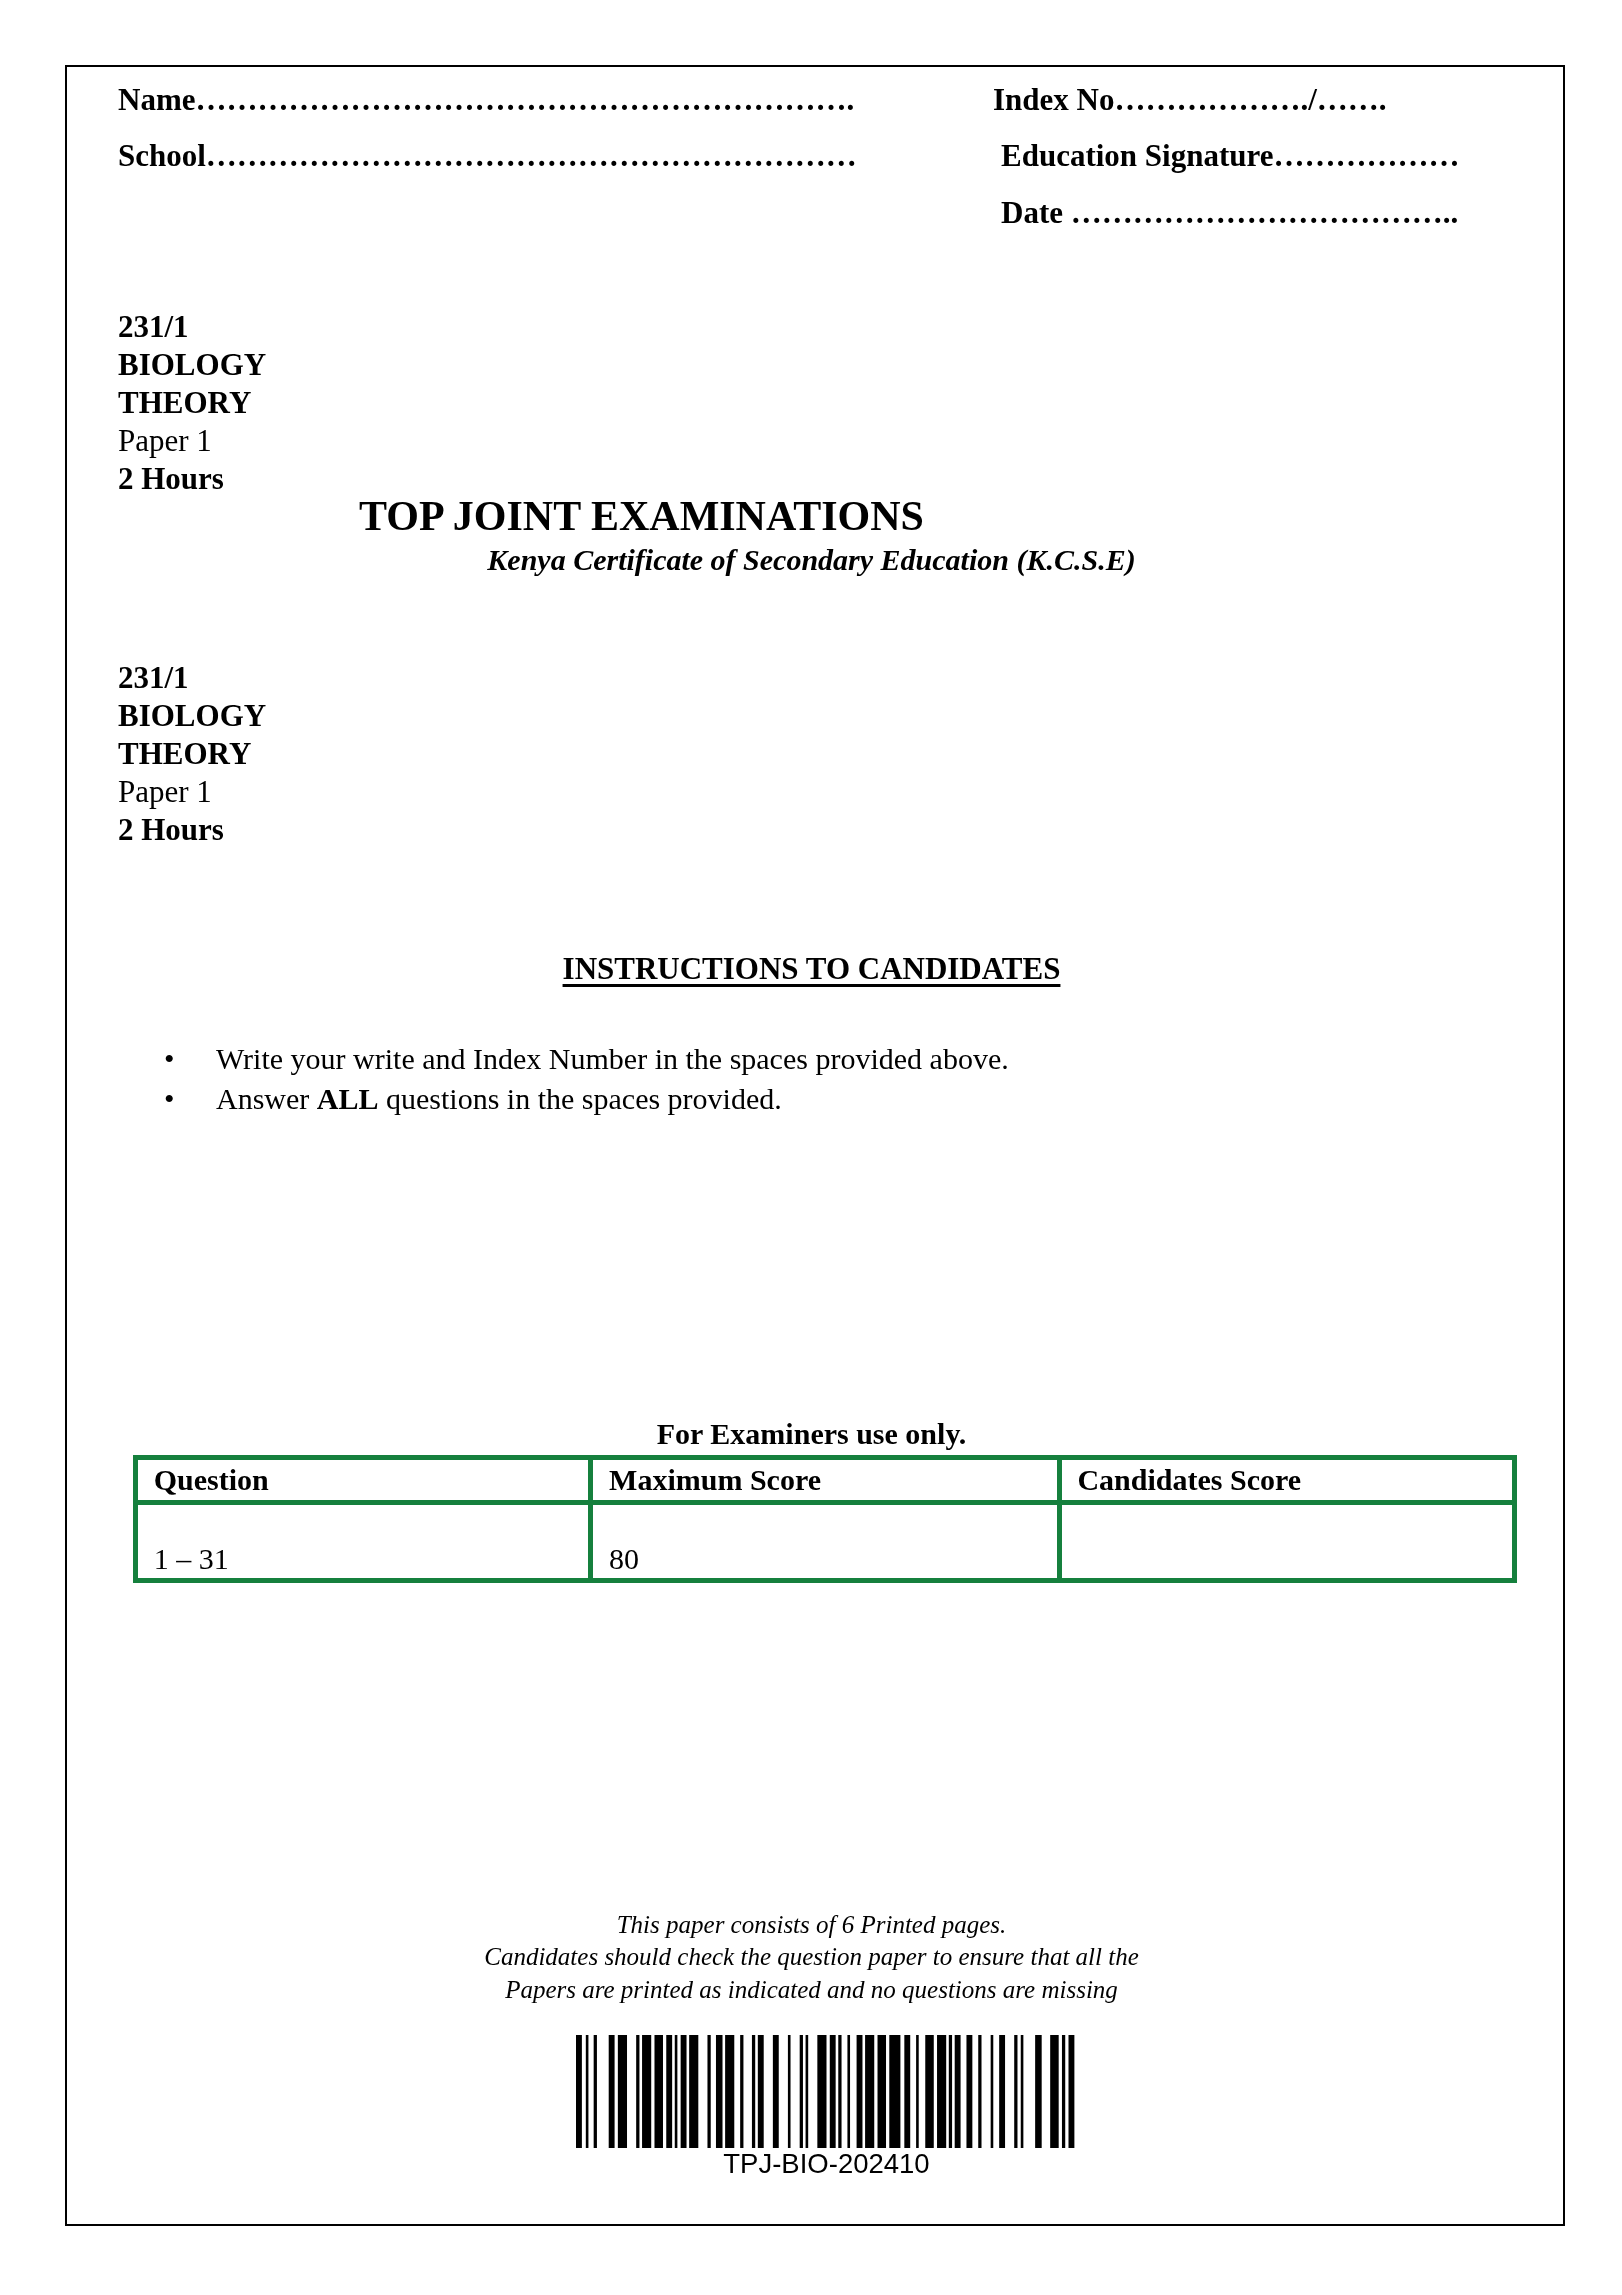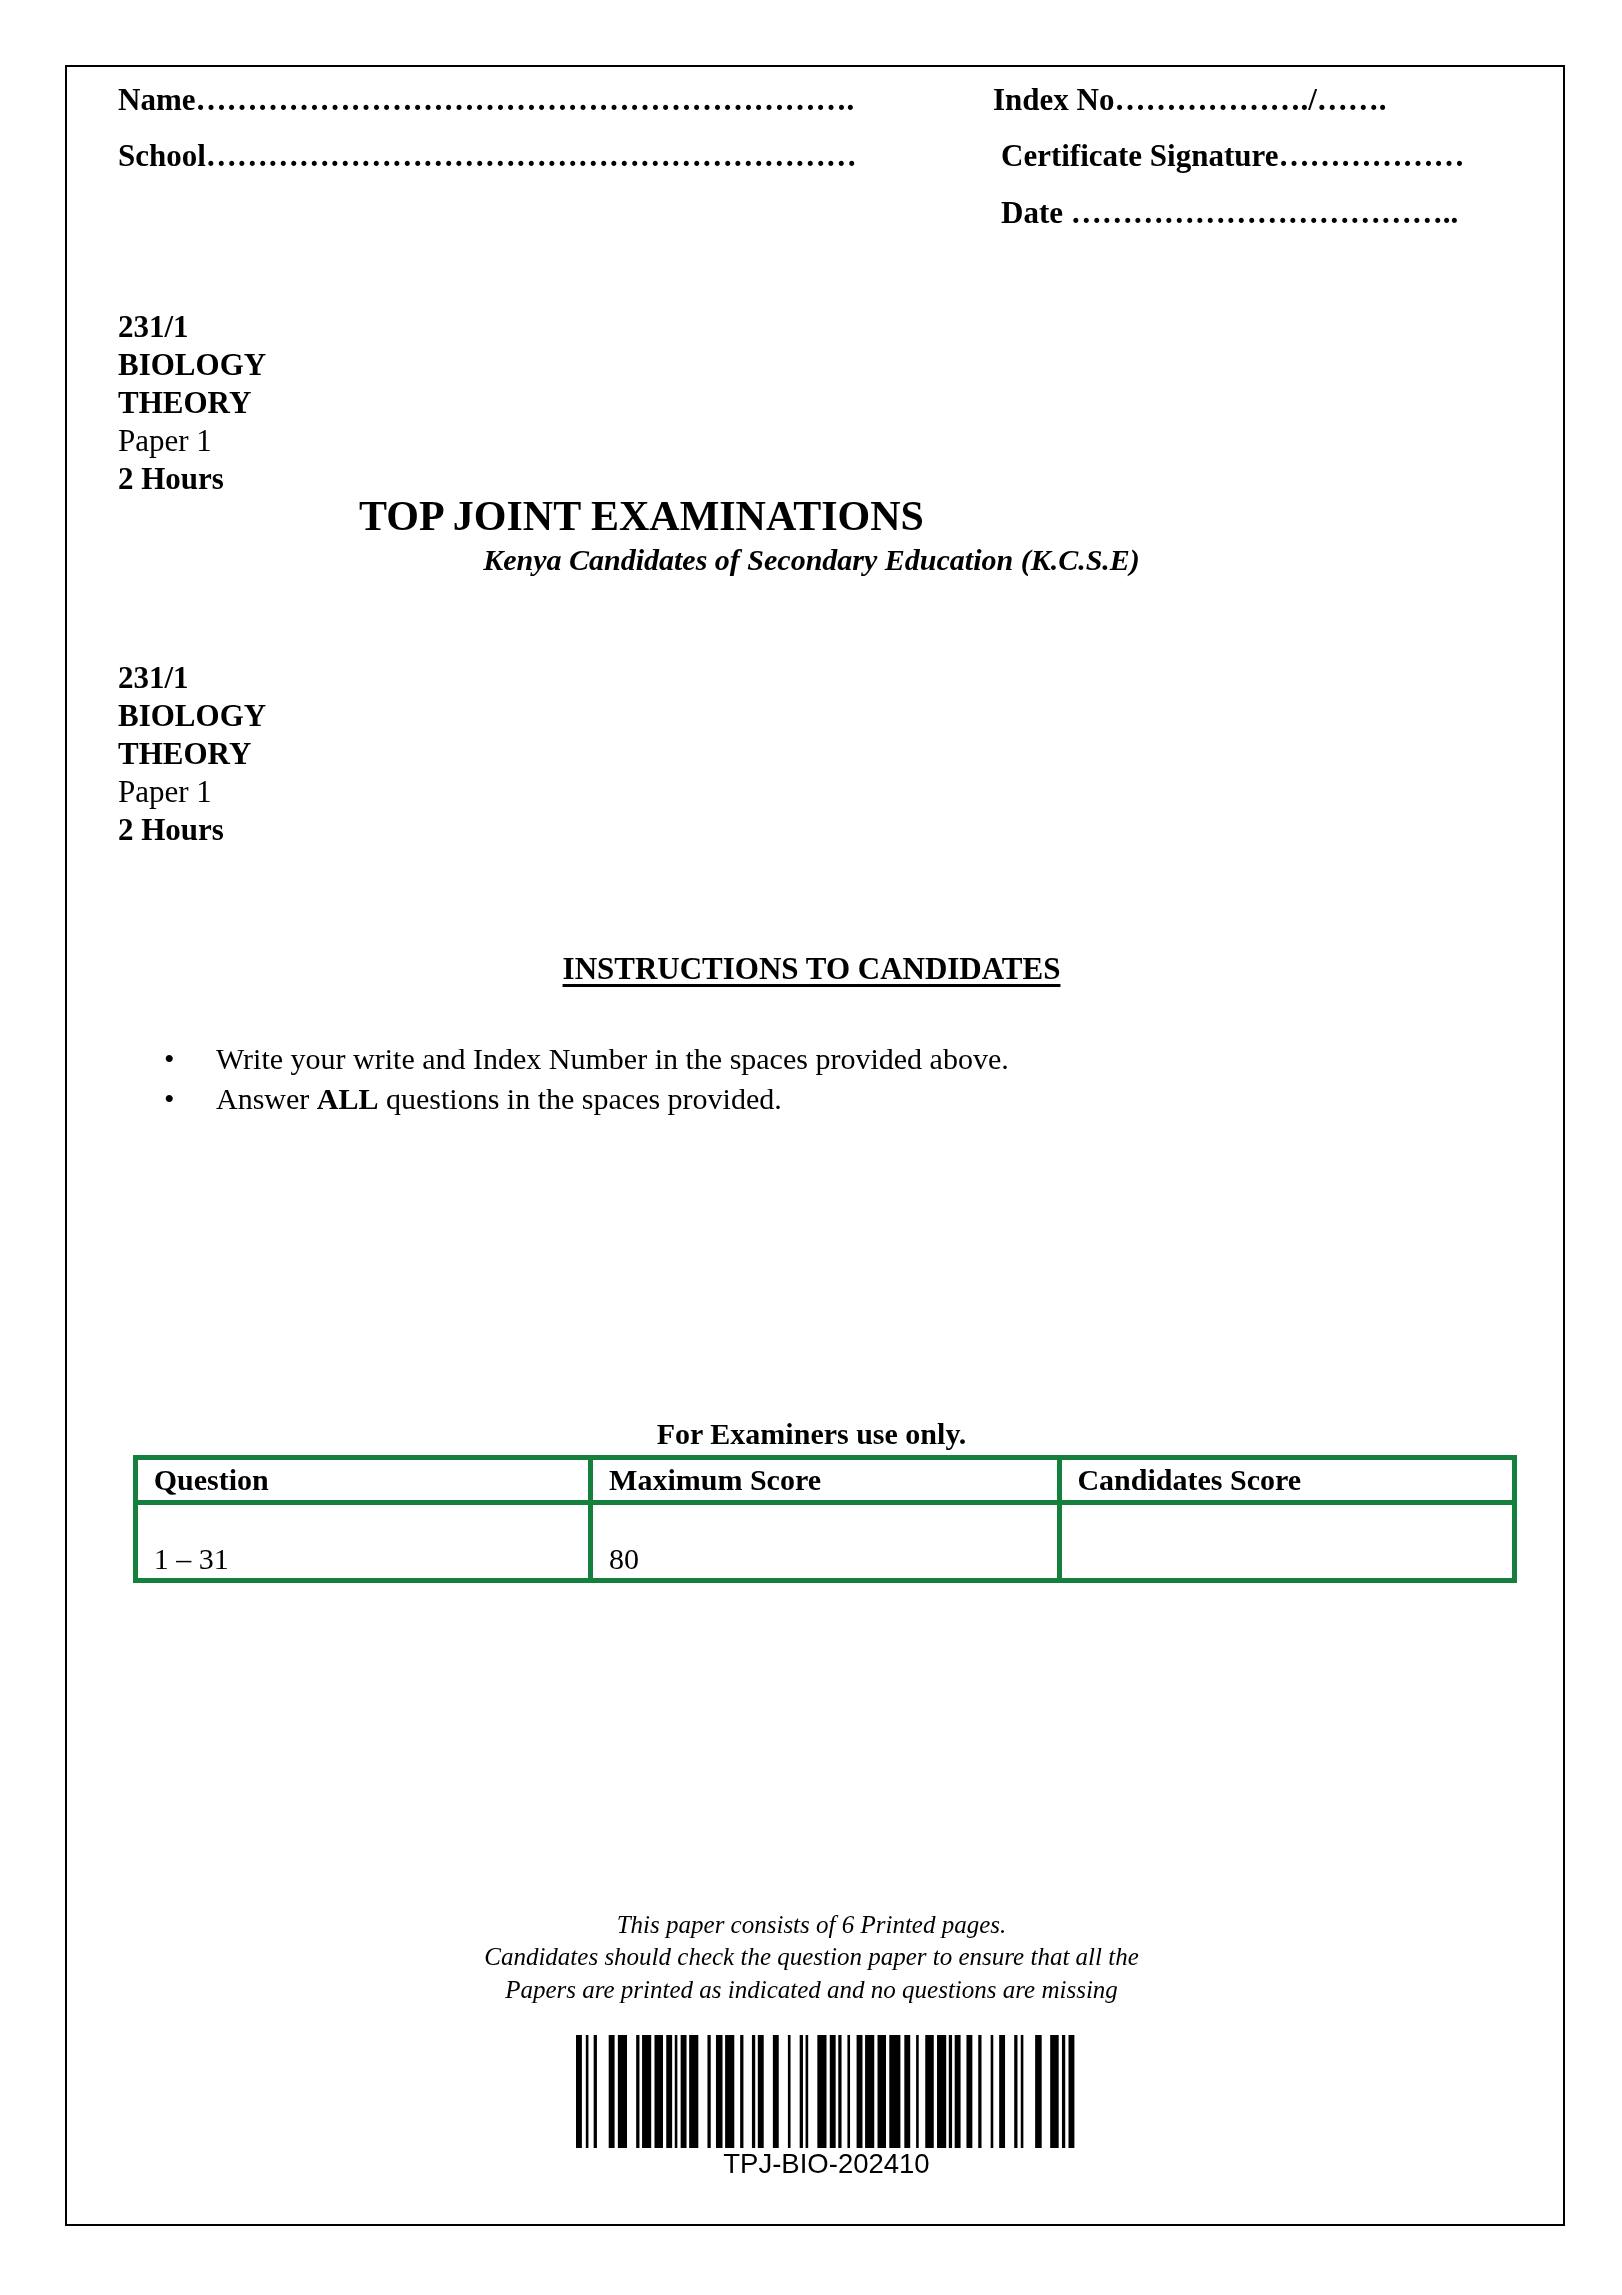--- a/index.html
+++ b/index.html
@@ -34,33 +34,33 @@
   .barcode-label { position: absolute; left: 576px; top: 2149px; width: 501px; text-align: center; font-family: "Liberation Sans", "DejaVu Sans", sans-serif; font-size: 27.5px; line-height: 29px; }
 </style>
 </head>
 <body>
 
 <div class="page-border"></div>
 
 <div class="abs b f48" style="left:118px; top:81px;">Name……………………………………………………….</div>
 <div class="abs b f48" style="left:118px; top:137px;">School………………………………………………………</div>
 <div class="abs b f48" style="left:993px; top:81px;">Index No………………./…….</div>
-<div class="abs b f48" style="left:1001px; top:137px;">Certificate Signature………………</div>
+<div class="abs b f48" style="left:1001px; top:137px;">Education Signature………………</div>
 <div class="abs b f48" style="left:1001px; top:194px;">Date ………………………………..</div>
 
 <div class="abs block" style="top:308px;">
   <div class="b">231/1</div>
   <div class="b">BIOLOGY</div>
   <div class="b">THEORY</div>
   <div>Paper 1</div>
   <div class="b">2 Hours</div>
 </div>
 
 <div class="abs title" style="top:492px;">TOP JOINT EXAMINATIONS</div>
-<div class="abs subtitle" style="top:543px;">Kenya Candidates of Secondary Education (K.C.S.E)</div>
+<div class="abs subtitle" style="top:543px;">Kenya Certificate of Secondary Education (K.C.S.E)</div>
 
 <div class="abs block" style="top:659px;">
   <div class="b">231/1</div>
   <div class="b">BIOLOGY</div>
   <div class="b">THEORY</div>
   <div>Paper 1</div>
   <div class="b">2 Hours</div>
 </div>
 
 <div class="abs instr-title" style="top:951px;">INSTRUCTIONS TO CANDIDATES</div>

